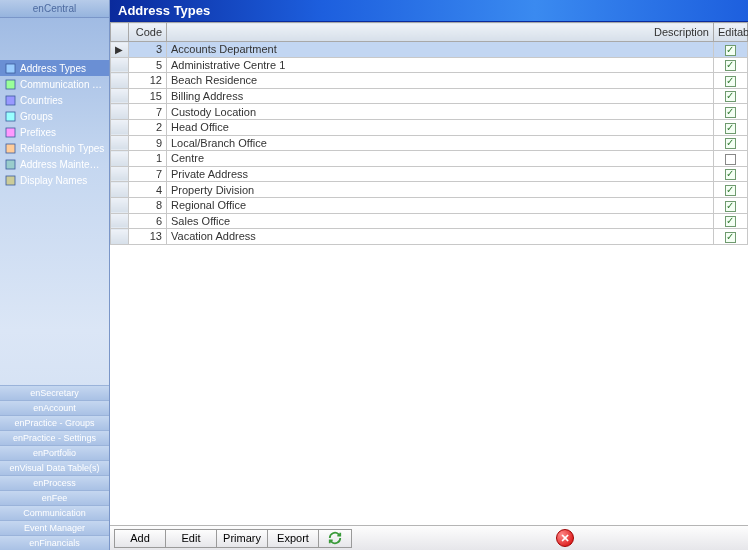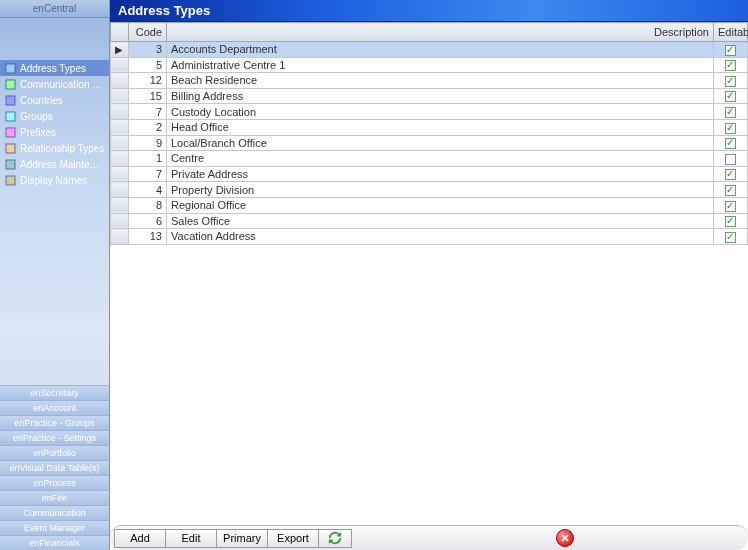--- a/index.html
+++ b/index.html
@@ -155,21 +155,20 @@
   }
   .chk.unchecked { background: #fff; border-color: #888; }
   
   .toolbar {
     display: flex;
     align-items: center;
     background: linear-gradient(to bottom, #fdfdfd, #e6e6ea);
     border-top: 1px solid #b5b5b5;
     padding: 2px 4px;
     height: 25px;
-    border-radius: 12px;
   }
   .toolbar button {
     font-family: inherit;
     font-size: 11px;
     background: linear-gradient(to bottom, #fdfdfd, #e6e6ea);
     border: 1px solid #9a9a9a;
     padding: 2px 0;
     width: 52px;
     height: 19px;
     margin-right: -1px;

